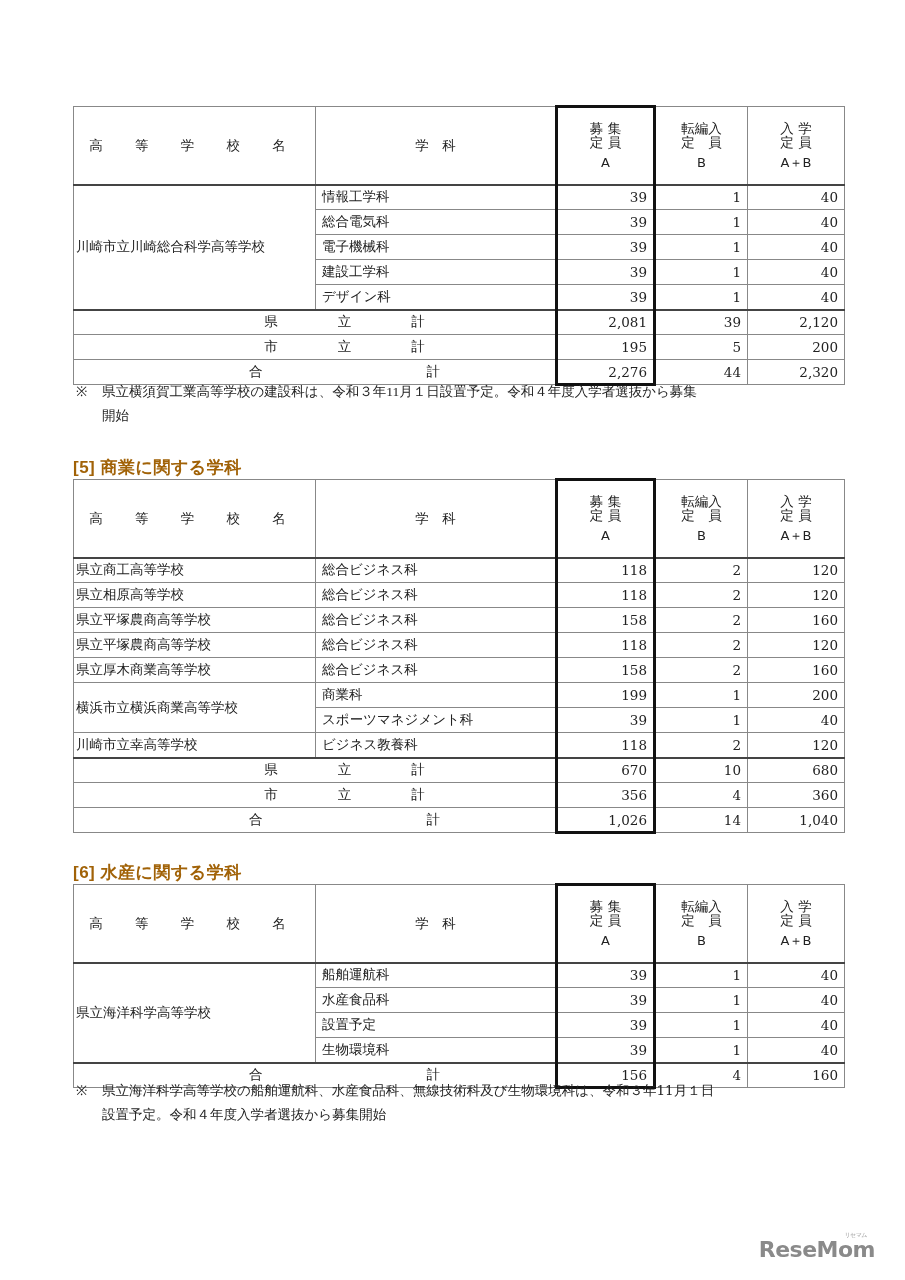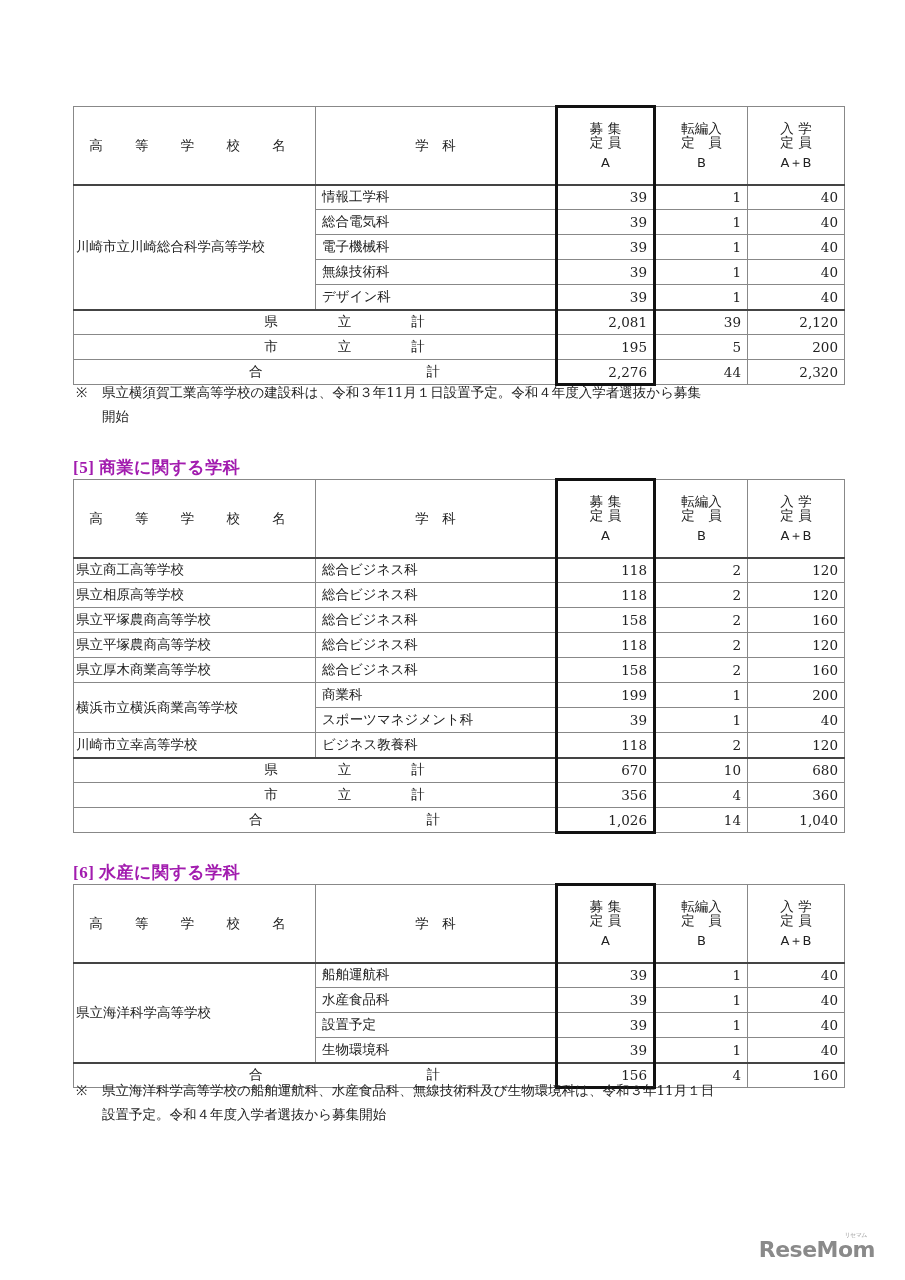--- a/index.html
+++ b/index.html
@@ -1,19 +1,19 @@
 <!DOCTYPE html>
 <html><head>
 <meta charset="utf-8">
 <style>
   html, body { margin:0; padding:0; background:#ffffff; }
   body { width:905px; height:1280px; position:relative; overflow:hidden;
          font-family:"DejaVu Serif", "Liberation Serif", serif; color:#222; }
-  .sec-title { position:absolute; left:73px; font-family:Liberation Serif, serif;
-               font-size:17px; font-weight:bold; color:#a21caf; letter-spacing:0.5px; }
+  .sec-title { position:absolute; left:73px; font-family:Liberation Sans, sans-serif;
+               font-size:17px; font-weight:bold; color:#a16207; letter-spacing:0.5px; }
   table.t { position:absolute; left:73px; width:771px; border-collapse:collapse; table-layout:fixed; font-size:13.5px; }
   table.t td, table.t th { border:1px solid #888; padding:0 6px; height:25px; box-sizing:border-box; }
   table.t { border:1.5px solid #333; }
   table.t th { font-weight:normal; text-align:center; vertical-align:middle; height:78px; border-bottom:2px solid #444; line-height:14px; font-size:13.5px;}
   .c-school { width:242px; }
   .c-dept { width:241px; }
   .c-a { width:98px; }
   .c-b { width:93px; }
   .c-ab { width:97px; }
   .hdr-school { letter-spacing:14px;margin-top:26px; }
@@ -64,21 +64,21 @@
     <td class="num">1</td>
     <td class="num">40</td>
   </tr>
   <tr>
     <td>電子機械科</td>
     <td class="num boldA">39</td>
     <td class="num">1</td>
     <td class="num">40</td>
   </tr>
   <tr>
-    <td>無線技術科</td>
+    <td>建設工学科</td>
     <td class="num boldA">39</td>
     <td class="num">1</td>
     <td class="num">40</td>
   </tr>
   <tr>
     <td>デザイン科</td>
     <td class="num boldA">39</td>
     <td class="num">1</td>
     <td class="num">40</td>
   </tr>
@@ -96,21 +96,21 @@
   </tr>
   <tr class="lastrow">
     <td colspan="2" class="sumlabel"><span style="margin-left:60px;">合</span><span style="margin-left:164px;">計</span></td>
     <td class="num boldA">2,276</td>
     <td class="num">44</td>
     <td class="num">2,320</td>
   </tr>
 </tbody>
   </table>
 
-<div class="note" style="top:380px;">
+<div class="note" style="top:380px;font-family:Liberation Serif, serif;">
   <span class="mark">※</span><span>県立横須賀工業高等学校の建設科は、令和３年11月１日設置予定。令和４年度入学者選抜から募集</span><br>
   <span class="mark"></span><span>開始</span>
 </div>
 
 <div class="sec-title" style="top:456px;">[5]  商業に関する学科</div>
 <table class="t" style="top:478px;">
   <colgroup>
       <col class="c-school">
       <col class="c-dept">
       <col class="c-a">

